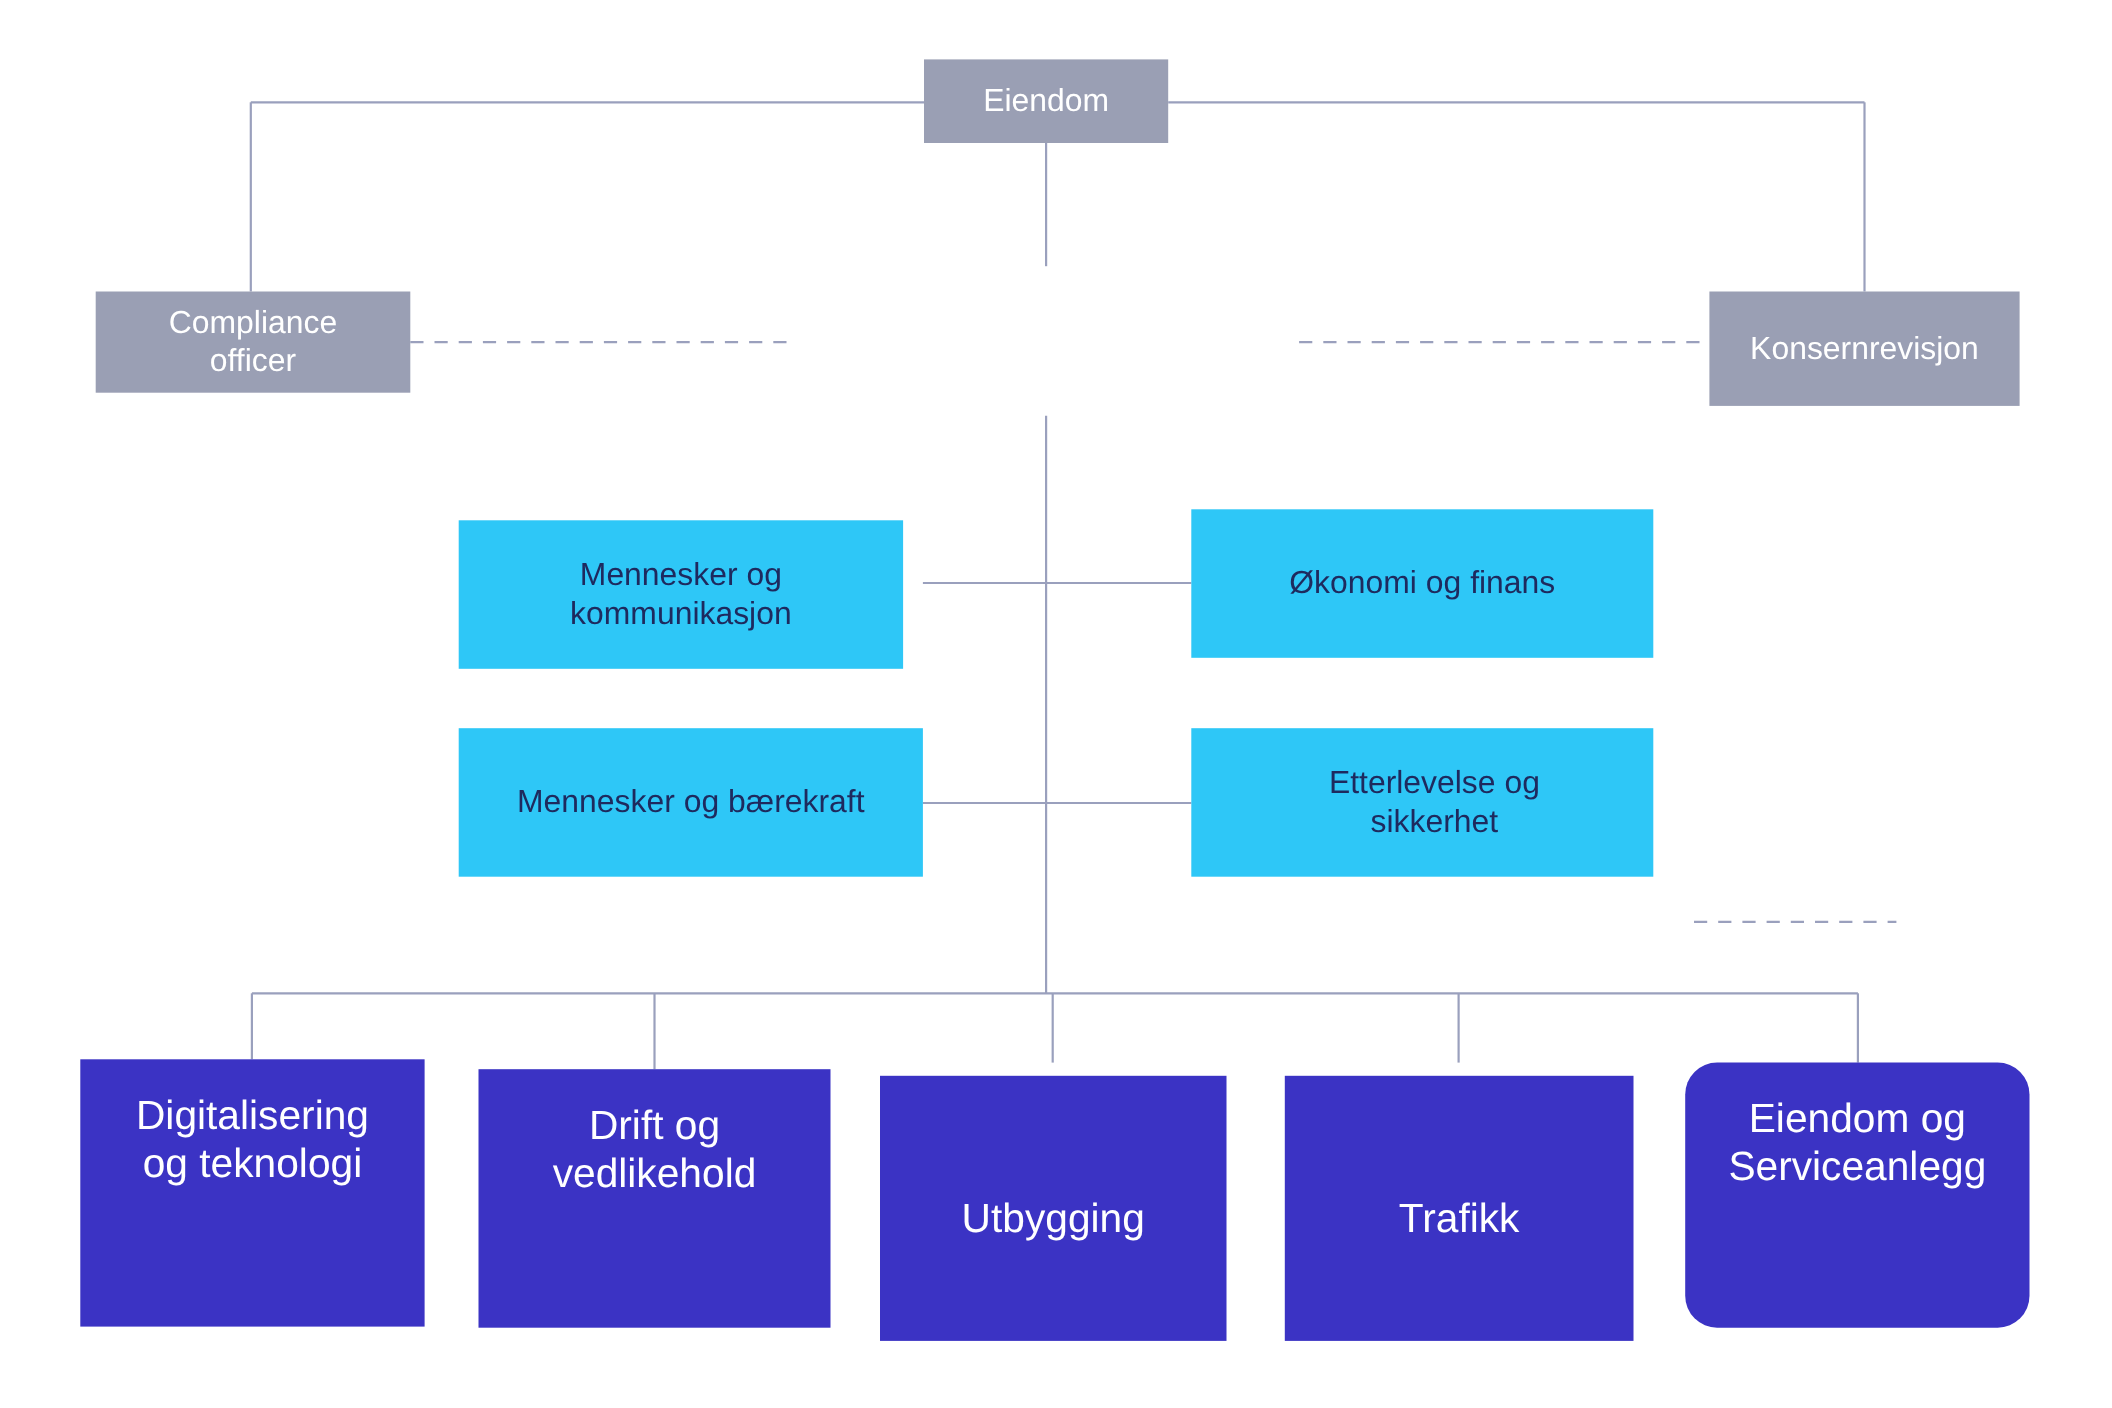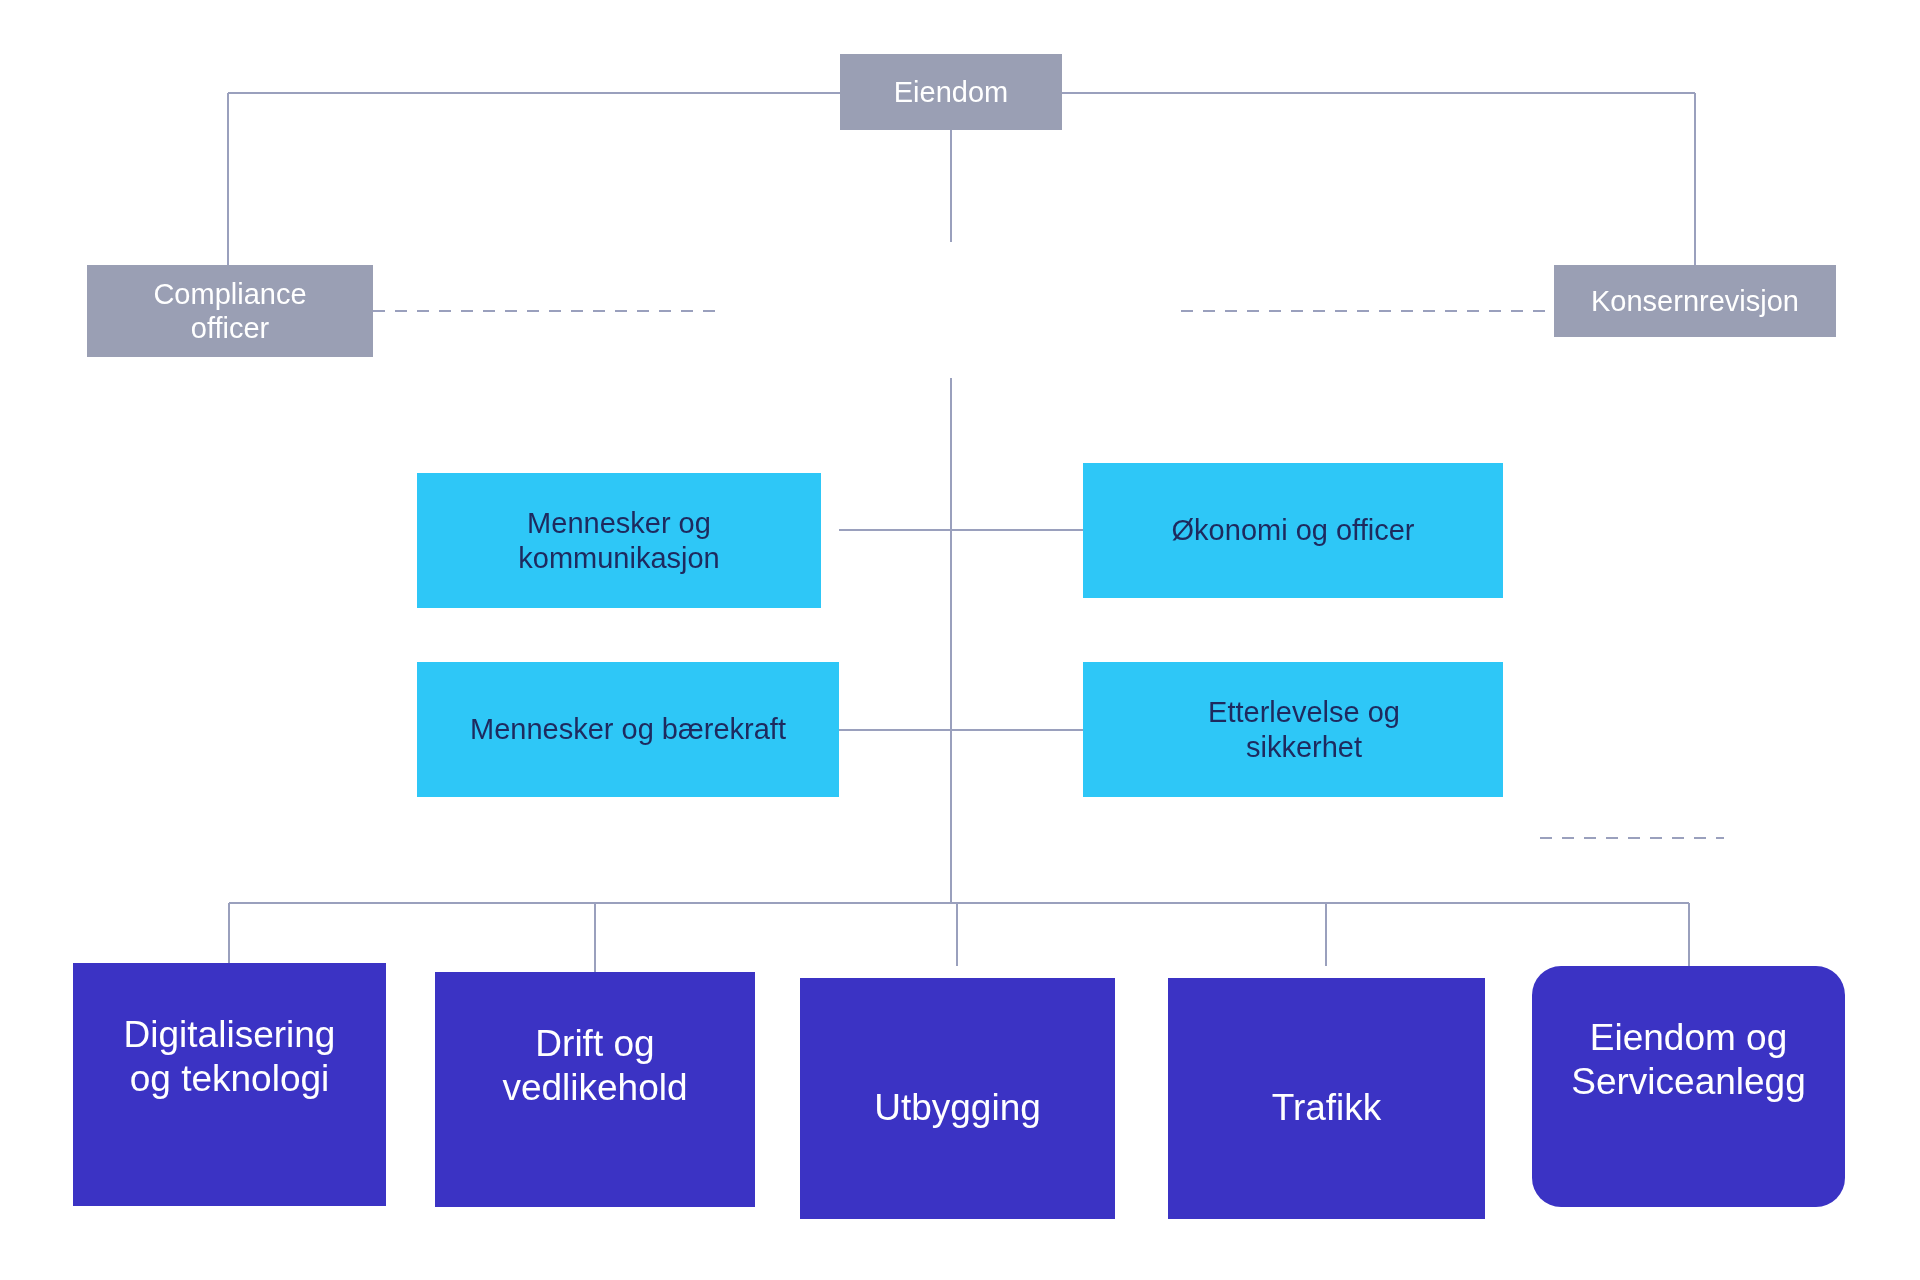--- a/index.html
+++ b/index.html
@@ -54,21 +54,21 @@
   .node-staff {
     background: #2ec7f7;
     color: #1e2a5e;
     font-size: 29px;
   }
   .node-division {
     background: #3b33c4;
     color: #ffffff;
     font-size: 37px;
     align-items: flex-start;
-    padding-top: 50px;
+    padding-top: 29px;
   }
   .node-division.single-line {
     padding-top: 108px;
     margin-top: 12px;
   }
 </style>
 </head>
 <body>
 
 <div id="chart-canvas">
@@ -106,26 +106,26 @@
 
       <line x1="1540" y1="838" x2="1724" y2="838"></line>
     </g>
   </svg>
 
   <div class="node node-board" style="left: 840px; top: 54px; width: 222px; height: 76px;">Eiendom</div>
 
 
   <div class="node node-advisor" style="left: 87px; top: 265px; width: 286px; height: 92px;">Compliance
 officer</div>
-  <div class="node node-advisor" style="left: 1554px; top: 265px; width: 282px; height: 72px;">Konsernrevisjon</div>
+  <div class="node node-advisor" style="left: 1554px; top: 265px; width: 282px; height: 104px;">Konsernrevisjon</div>
 
   <div id="staff-units">
       <div class="node node-staff" style="left: 417px; top: 473px; width: 404px; height: 135px;">Mennesker og
 kommunikasjon</div>
-      <div class="node node-staff" style="left: 1083px; top: 463px; width: 420px; height: 135px;">Økonomi og officer</div>
+      <div class="node node-staff" style="left: 1083px; top: 463px; width: 420px; height: 135px;">Økonomi og finans</div>
       <div class="node node-staff" style="left: 417px; top: 662px; width: 422px; height: 135px;">Mennesker og bærekraft</div>
       <div class="node node-staff" style="left: 1083px; top: 662px; width: 420px; height: 135px; padding-left: 32px;">Etterlevelse og
 sikkerhet</div>
     </div>
 
   <div id="divisions">
       <div class="node node-division" style="left: 73px; top: 963px; width: 313px; height: 243px;">Digitalisering
 og teknologi</div>
       <div class="node node-division" style="left: 435px; top: 972px; width: 320px; height: 235px;">Drift og
 vedlikehold</div>

